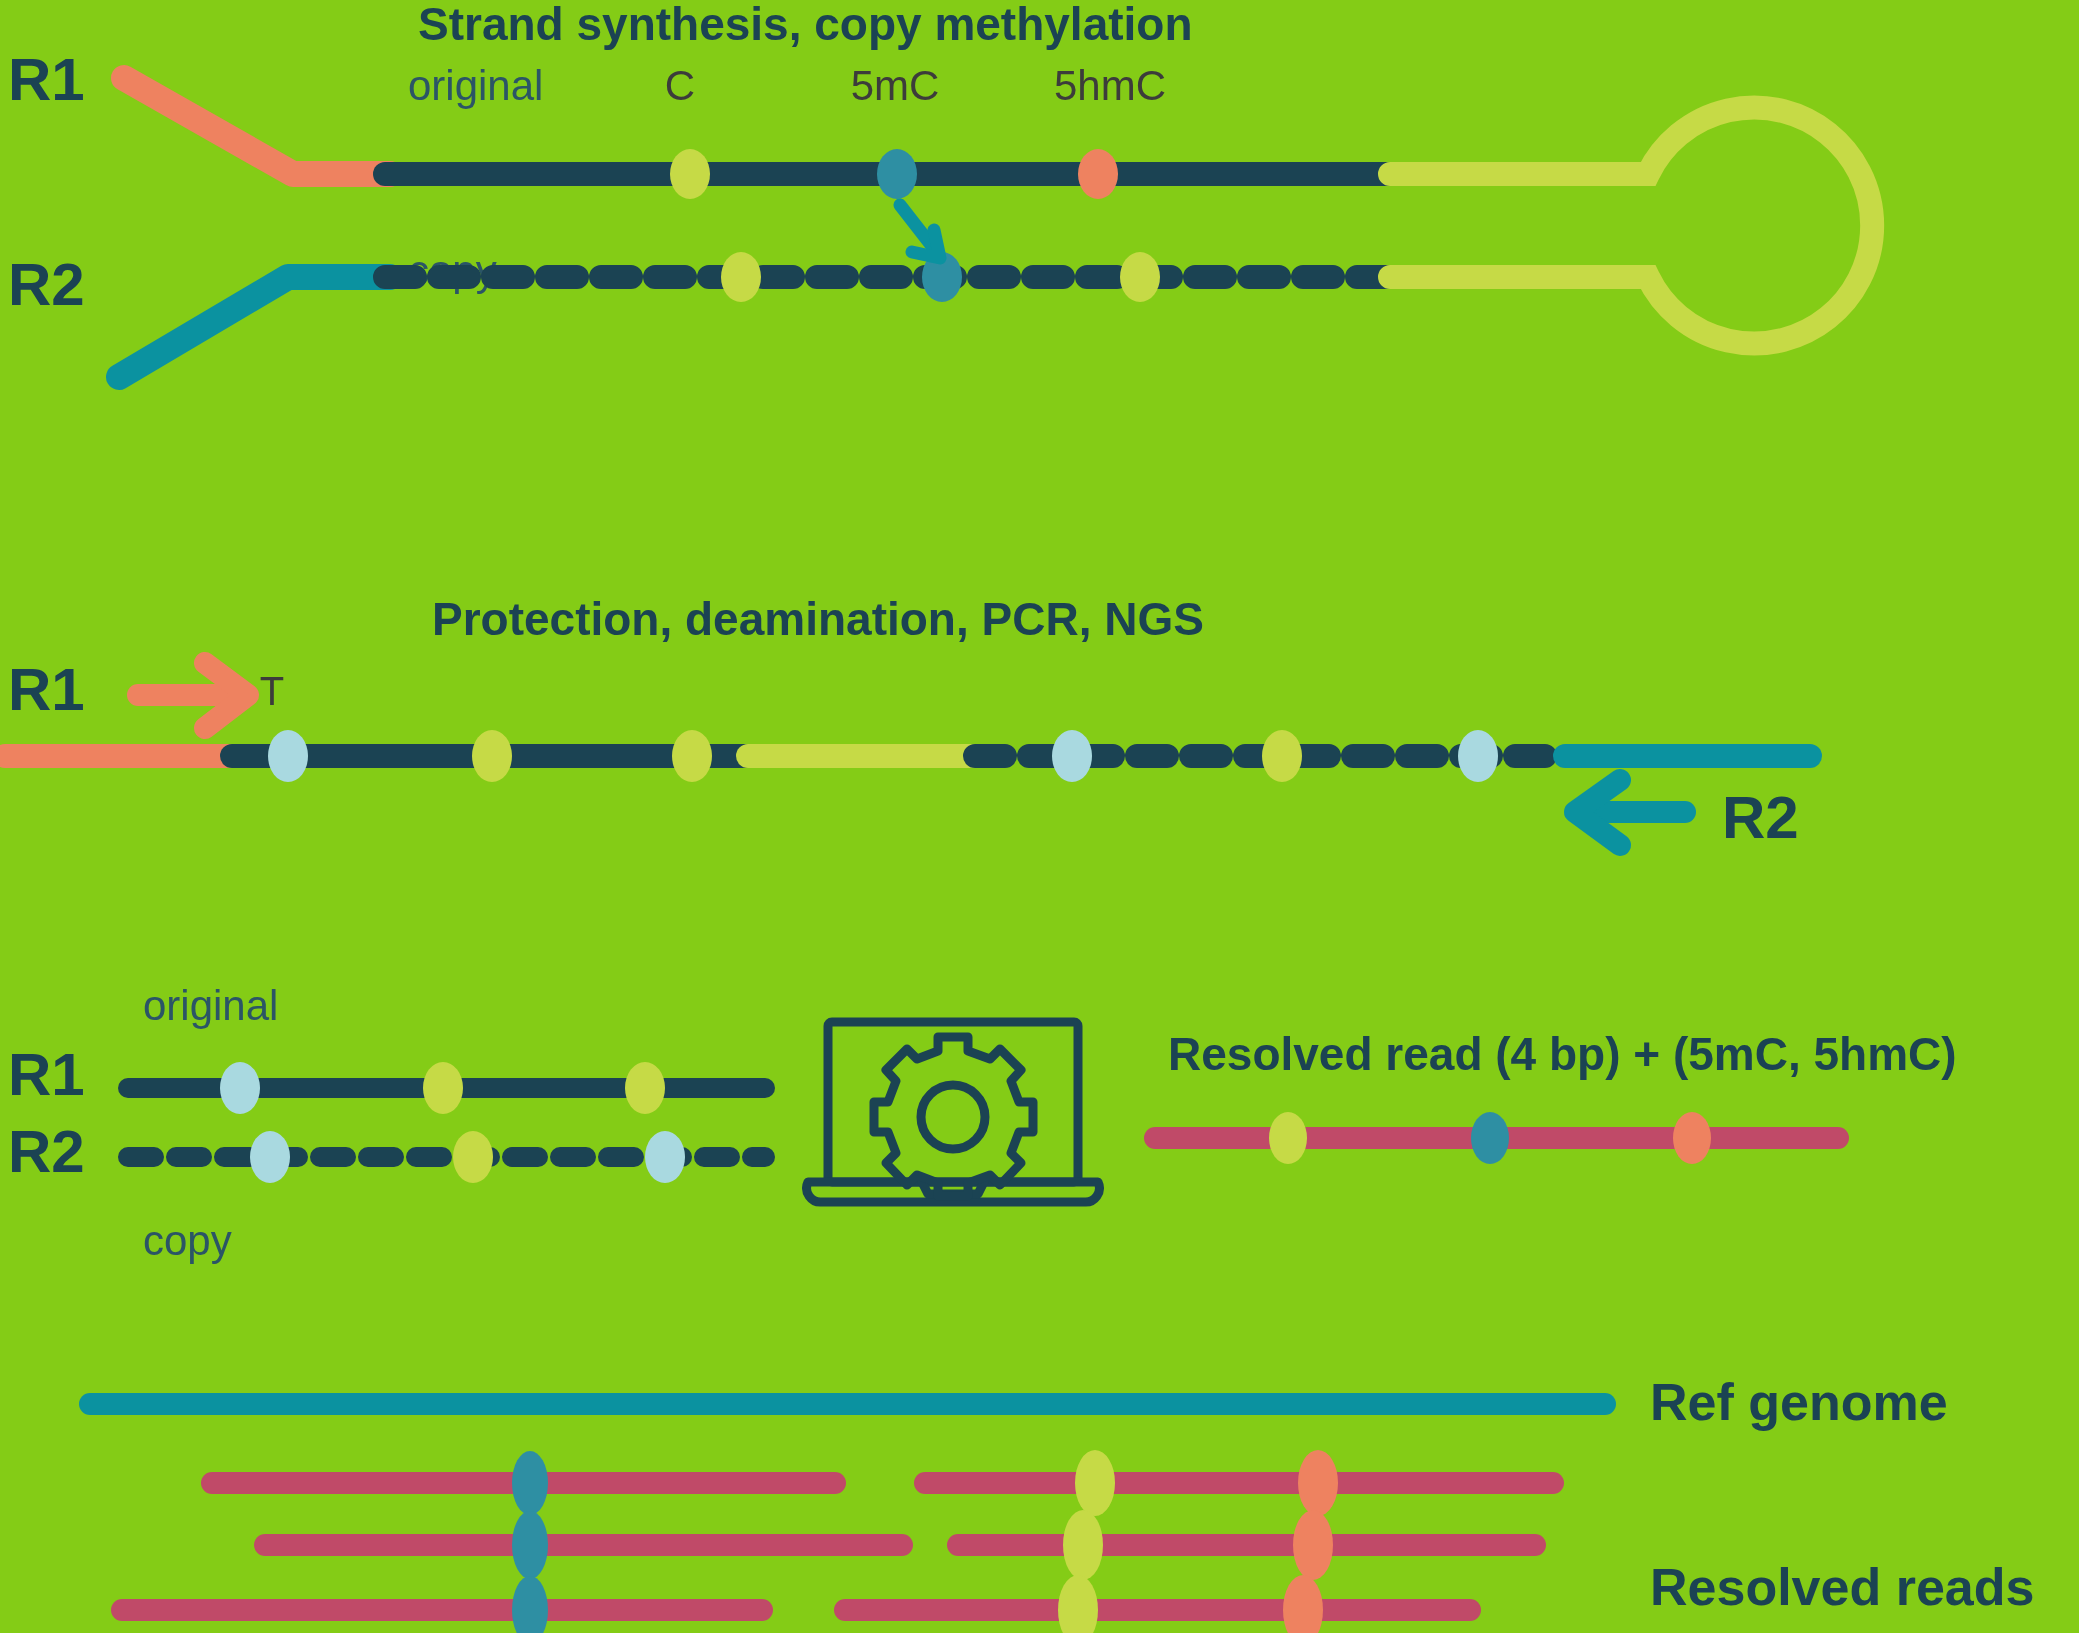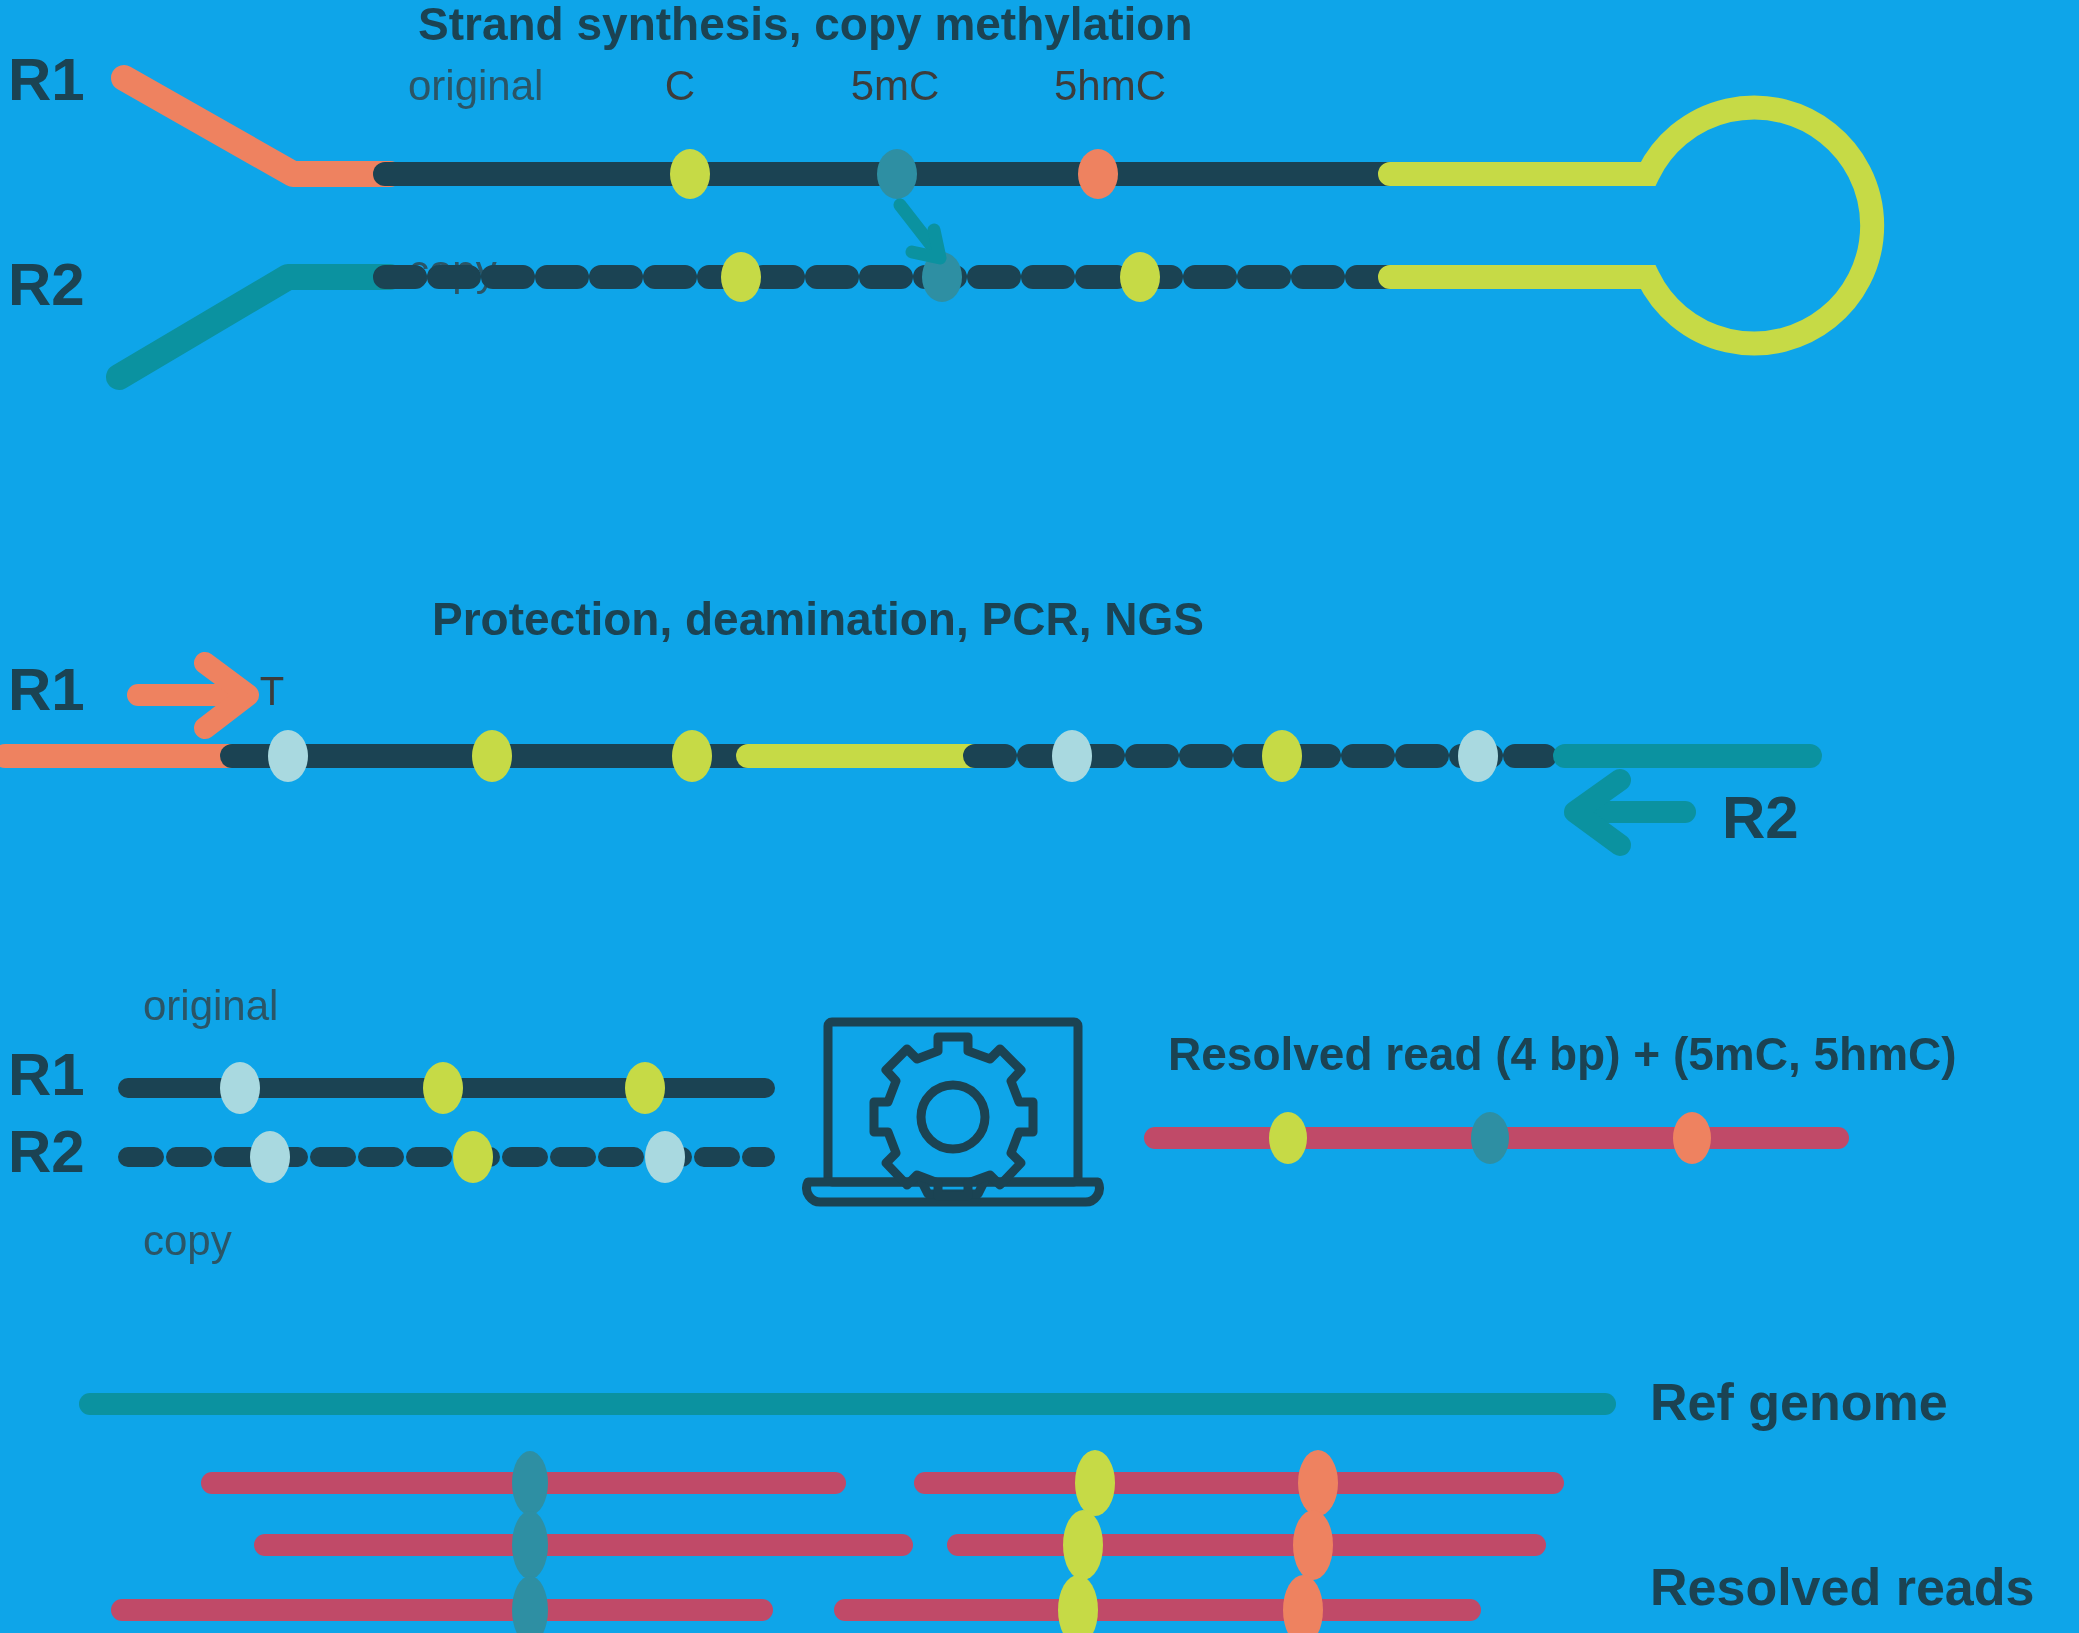--- a/index.html
+++ b/index.html
@@ -8,21 +8,21 @@
     padding: 0;
     background: #ffffff;
   }
   body {
     font-family: "Liberation Sans", sans-serif;
   }
   #canvas {
     position: relative;
     width: 2079px;
     height: 1633px;
-    background: #0ea5e9;
+    background: #84cc16;
     overflow: hidden;
   }
   #figure-svg {
     position: absolute;
     left: 0;
     top: 0;
     width: 2079px;
     height: 1633px;
   }
   .t-head {

